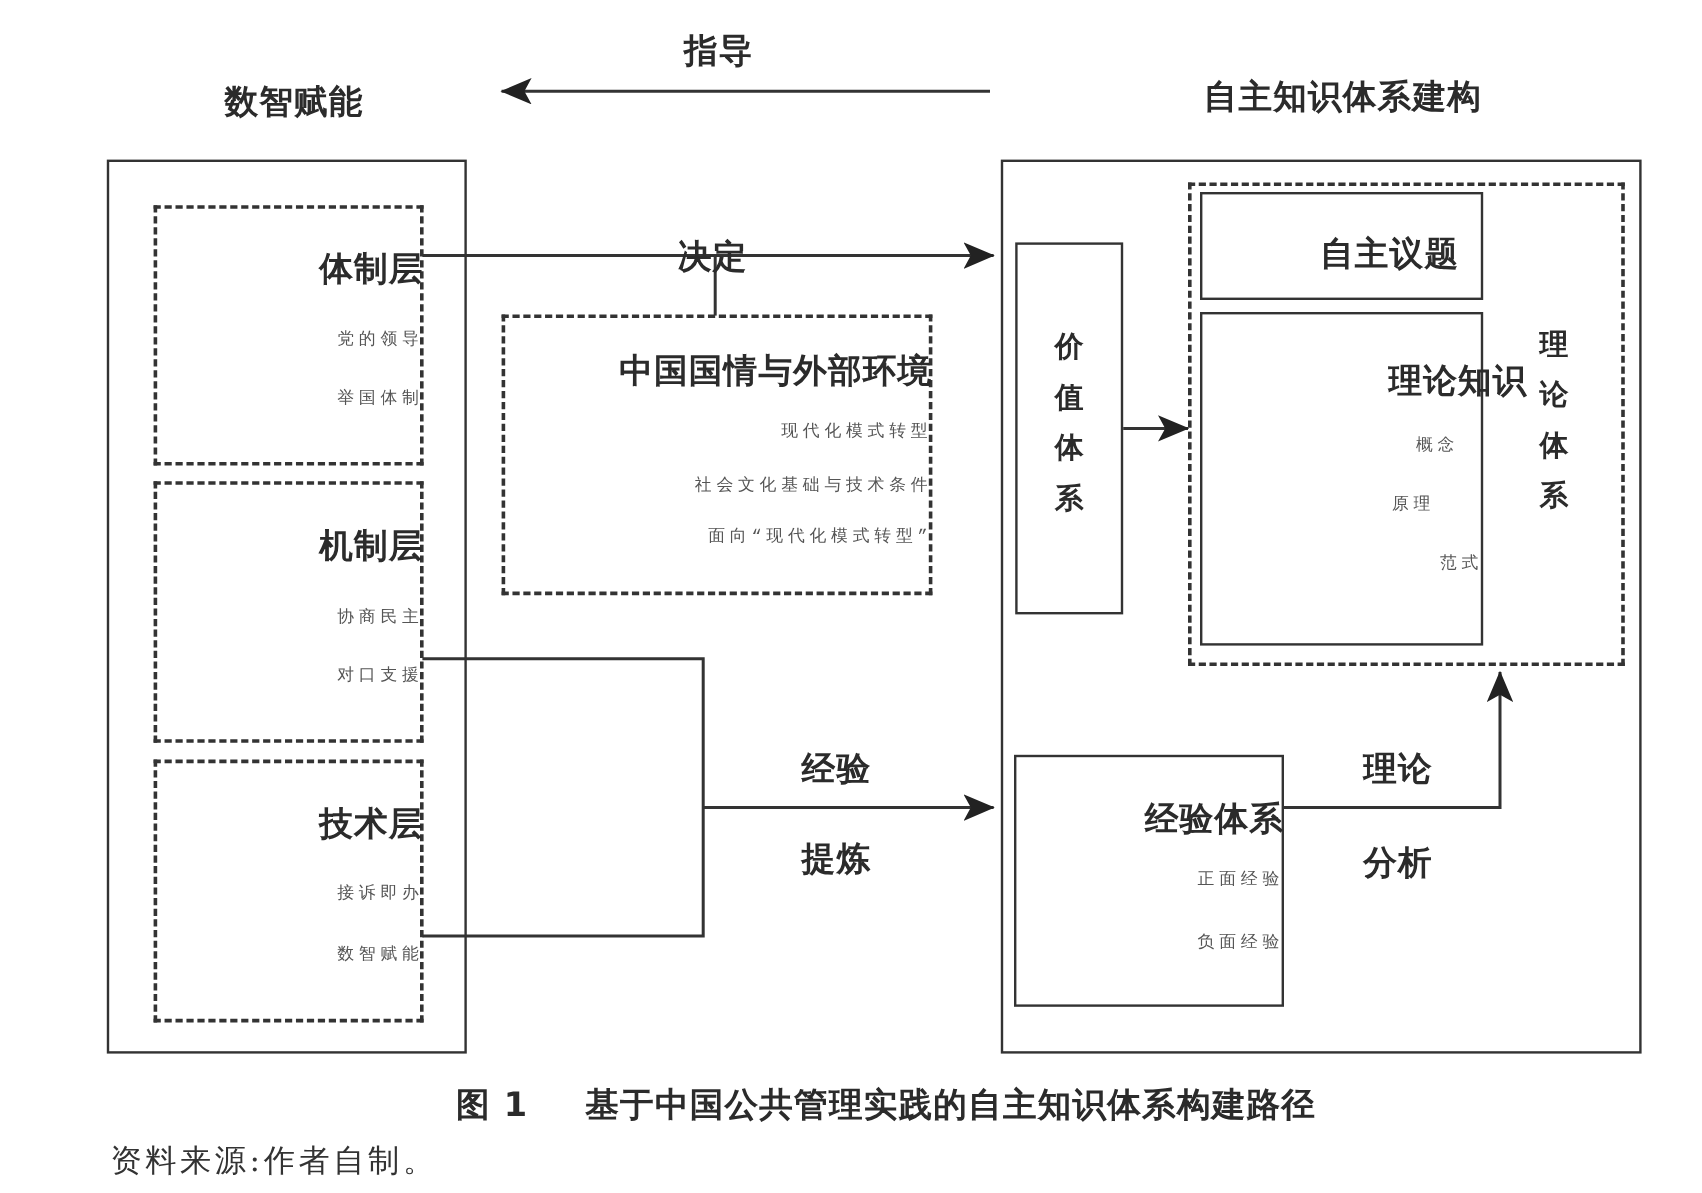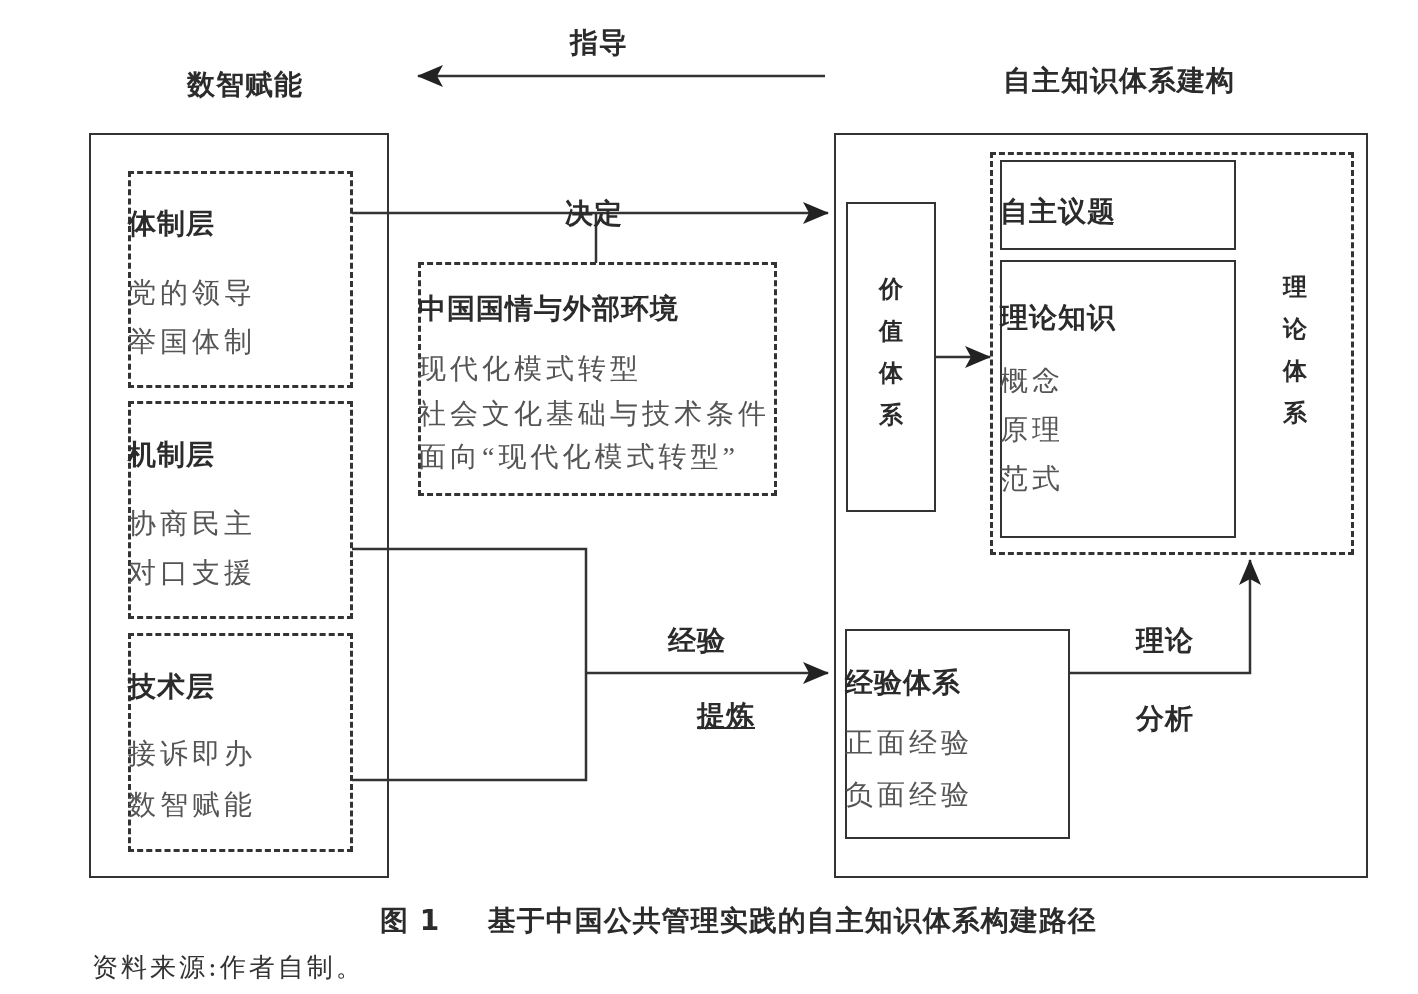--- a/index.html
+++ b/index.html
@@ -1,24 +1,24 @@
 <!DOCTYPE html>
 <html><head>
 <meta charset="utf-8">
 <style>
   html, body { margin: 0; padding: 0; background: #ffffff; }
   body { width: 1418px; height: 994px; position: relative; overflow: hidden;
          font-family: "DejaVu Sans", "Liberation Sans", sans-serif; color: #2b2b2b; }
   .lbl { position: absolute; font-size: 28px; font-weight: bold; color: #2b2b2b; white-space: nowrap; letter-spacing: 1px; }
-  .sub { position: absolute; font-size: 28px; color: #555; white-space: nowrap; letter-spacing: 4px;
-         font-family: Liberation Serif, serif; }
+  .sub { position: absolute; font-size: 14px; color: #555; white-space: nowrap; letter-spacing: 4px;
+         font-family: Liberation Mono, monospace; }
   .solid { position: absolute; border: 2.5px solid #333; box-sizing: border-box; }
   .dashed { position: absolute; border: 3px dashed #333; box-sizing: border-box; }
   .vtext { position: absolute; font-size: 24px; font-weight: bold; line-height: 42px; text-align: center; width: 30px; color: #2b2b2b; }
-  .center { text-align: left; }
+  .center { text-align: right; }
   svg.lines { position: absolute; left: 0; top: 0; }
   .caption { position: absolute; font-size: 28px; font-weight: bold; color: #2b2b2b; white-space: nowrap; letter-spacing: 1px; }
   .source { position: absolute; font-size: 26px; color: #333; white-space: nowrap; letter-spacing: 3px;
             font-family: "DejaVu Serif", "Liberation Serif", serif; }
 </style>
 </head>
 <body>
 
 <svg class="lines" width="1418" height="994">
   <defs>
@@ -65,21 +65,21 @@
 <div class="sub center" style="left:128px; top:786px; width:225px;">数智赋能</div>
 
 <div class="lbl" style="left:565px; top:159px;margin-top:36px;">决定</div>
 <div class="dashed" style="left:418px; top:262px; width:359px; height:234px;"></div>
 <div class="lbl center" style="left:418px; top:290px; width:359px;">中国国情与外部环境</div>
 <div class="sub center" style="left:418px; top:350px; width:359px;">现代化模式转型</div>
 <div class="sub center" style="left:418px; top:395px; width:359px;">社会文化基础与技术条件</div>
 <div class="sub center" style="left:418px; top:438px; width:359px;">面向“现代化模式转型”</div>
 
 <div class="lbl" style="left:668px; top:622px;">经验</div>
-<div class="lbl" style="left:697px; top:697px;text-decoration:underline;">提炼</div>
+<div class="lbl" style="left:668px; top:697px;">提炼</div>
 
 <div class="solid" style="left:834px; top:133px; width:534px; height:745px;"></div>
 
 <div class="solid" style="left:846px; top:202px; width:90px; height:310px;"></div>
 <div class="vtext" style="left:876px; top:268px;">
     <div>价</div>
     <div>值</div>
     <div>体</div>
     <div>系</div>
   </div>

